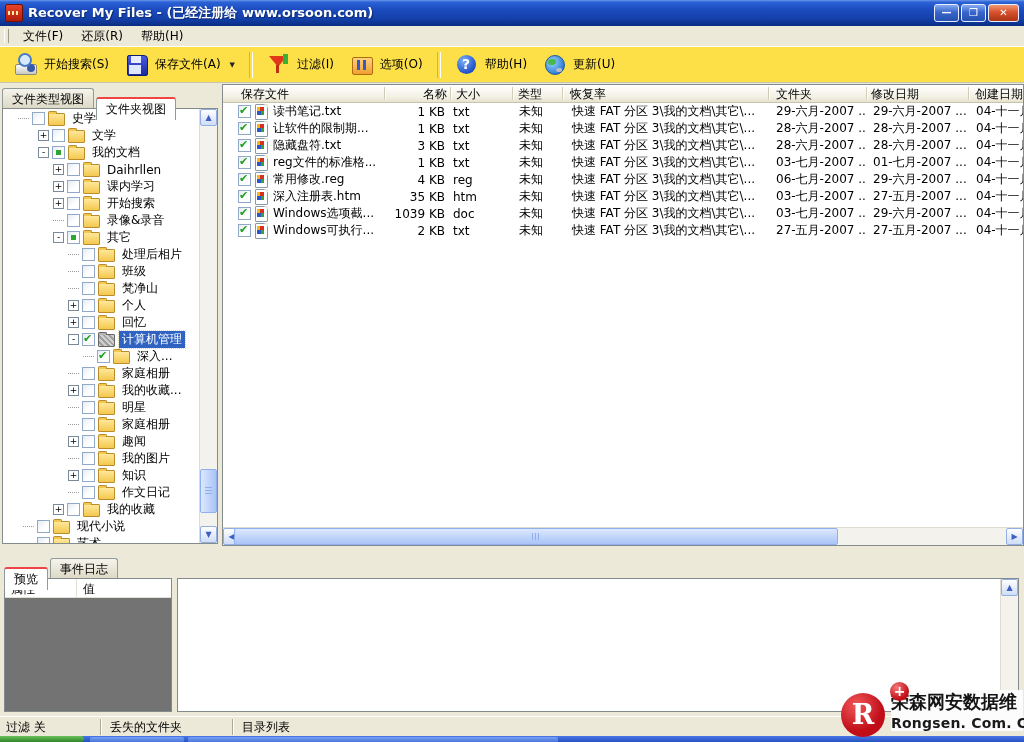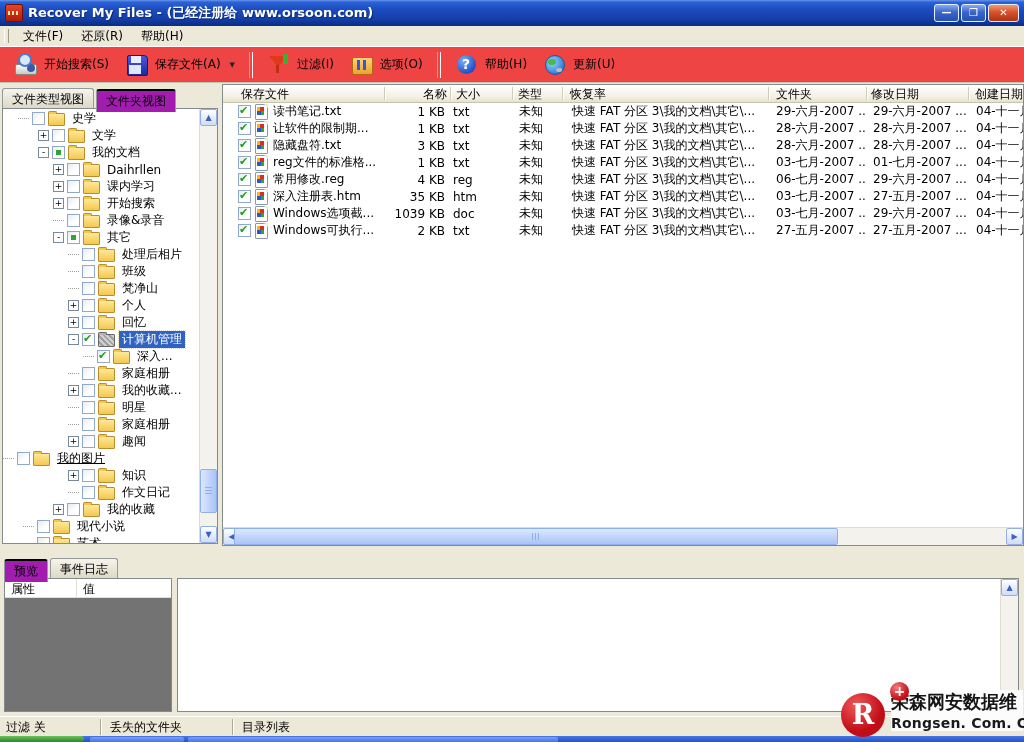--- a/index.html
+++ b/index.html
@@ -18,21 +18,21 @@
   .win-btn{width:25px;height:18px;border:1px solid #e8f0ff;border-radius:3px;color:#fff;font-size:10px;
     line-height:16px;text-align:center;font-weight:bold;box-sizing:border-box;
     background:linear-gradient(#86aaf0,#3a66cc 45%,#2450b0)}
   .win-btn.close{width:31px;background:linear-gradient(#f09a74,#d8512c 45%,#aa3414)}
   
   .menubar{position:absolute;left:0;top:26px;right:0;height:21px;background:#ece9d8;border-bottom:1px solid #fff;
     display:flex;align-items:center;padding-left:4px;box-sizing:border-box}
   .grip{width:3px;height:14px;margin-right:5px;border-left:1px solid #fff;border-right:1px solid #9d9a84;flex:none}
   .menu-item{padding:2px 9px;white-space:nowrap}
   
-  .toolbar{position:absolute;left:0;top:47px;right:0;height:36px;background:#ef4444;border-bottom:1px solid #c6c3b0;
+  .toolbar{position:absolute;left:0;top:47px;right:0;height:36px;background:#fde047;border-bottom:1px solid #c6c3b0;
     display:flex;align-items:center;padding-left:6px;box-sizing:border-box}
   .tb-btn{display:flex;align-items:center;gap:6px;padding:3px 8px;border-radius:2px;white-space:nowrap}
   .tb-sep{width:2px;height:26px;border-left:1px solid #b4b19e;border-right:1px solid #fff;margin:0 6px;flex:none}
   .dd-arrow{font-size:7px;color:#222;margin-left:3px}
   .icon{width:24px;height:24px;position:relative;flex:none}
   .i-search::before{content:"";position:absolute;left:1px;right:1px;bottom:2px;height:9px;border-radius:2px;
     background:linear-gradient(#fdfdfd,#c9c9c0);border:1px solid #8a8a80}
   .i-search::after{content:"";position:absolute;left:4px;top:0;width:10px;height:10px;border-radius:50%;
     border:2px solid #4a7ac8;background:#d6eafc;box-shadow:6px 8px 0 -3px #3a5aa8}
   .i-save{margin:0 0}
@@ -52,21 +52,21 @@
     background:radial-gradient(circle at 35% 30%,#7ab0f4,#2050c8 70%);color:#fff;font-weight:bold;font-size:14px;
     text-align:center;line-height:19px}
   .i-update::before{content:"";position:absolute;left:2px;top:2px;width:18px;height:18px;border-radius:50%;
     background:radial-gradient(circle at 35% 35%,#9cd8f8,#2a78d8 75%);border:1px solid #1a5898}
   .i-update::after{content:"";position:absolute;left:5px;top:6px;width:8px;height:6px;border-radius:50% 40% 50% 40%;
     background:#4cb84c;box-shadow:7px 8px 0 -1px #b8bcc8}
   
   .tabs{display:flex;align-items:flex-end;height:22px}
   .tab{height:17px;padding:2px 9px 0 9px;margin-right:2px;border:1px solid #919b9c;border-bottom:none;
     border-radius:3px 3px 0 0;background:linear-gradient(#f6f4ec,#ddd9c6);position:relative;top:0;white-space:nowrap}
-  .tab.active{background:#a21caf;border-top:2px solid #000000;height:19px;top:4px;z-index:2}
+  .tab.active{background:#ffffff;border-top:2px solid #ef4444;height:19px;top:12px;z-index:2}
   .left-tabs{position:absolute;left:2px;top:86px}
   .bottom-tabs{position:absolute;left:4px;top:556px}
   
   .tree-box{position:absolute;left:2px;top:108px;width:216px;height:436px;background:#fff;border:1px solid #838b8c;
     box-sizing:border-box;overflow:hidden}
   .tree-rows{position:absolute;left:0;top:1px;right:17px;overflow:hidden}
   .tree-row{height:17px;display:flex;align-items:center;white-space:nowrap}
   .dash{width:11px;margin-right:3px;border-top:1px dotted #9a9a9a;flex:none}
   .expander{width:11px;height:11px;box-sizing:border-box;border:1px solid #7a8a99;background:#fff;margin-right:3px;
     font-size:9px;line-height:8px;text-align:center;flex:none}
@@ -324,21 +324,21 @@
         <span class="cb "></span>
         <span class="folder"></span>
         <span class="tree-label">家庭相册</span>
       </div>
       <div class="tree-row" style="padding-left: 65px;">
         <span class="expander">+</span>
         <span class="cb "></span>
         <span class="folder"></span>
         <span class="tree-label">趣闻</span>
       </div>
-      <div class="tree-row" style=" text-decoration: underline;">
+      <div class="tree-row" style="padding-left: 65px;">
         <span class="dash"></span>
         <span class="cb "></span>
         <span class="folder"></span>
         <span class="tree-label">我的图片</span>
       </div>
       <div class="tree-row" style="padding-left: 65px;">
         <span class="expander">+</span>
         <span class="cb "></span>
         <span class="folder"></span>
         <span class="tree-label">知识</span>

